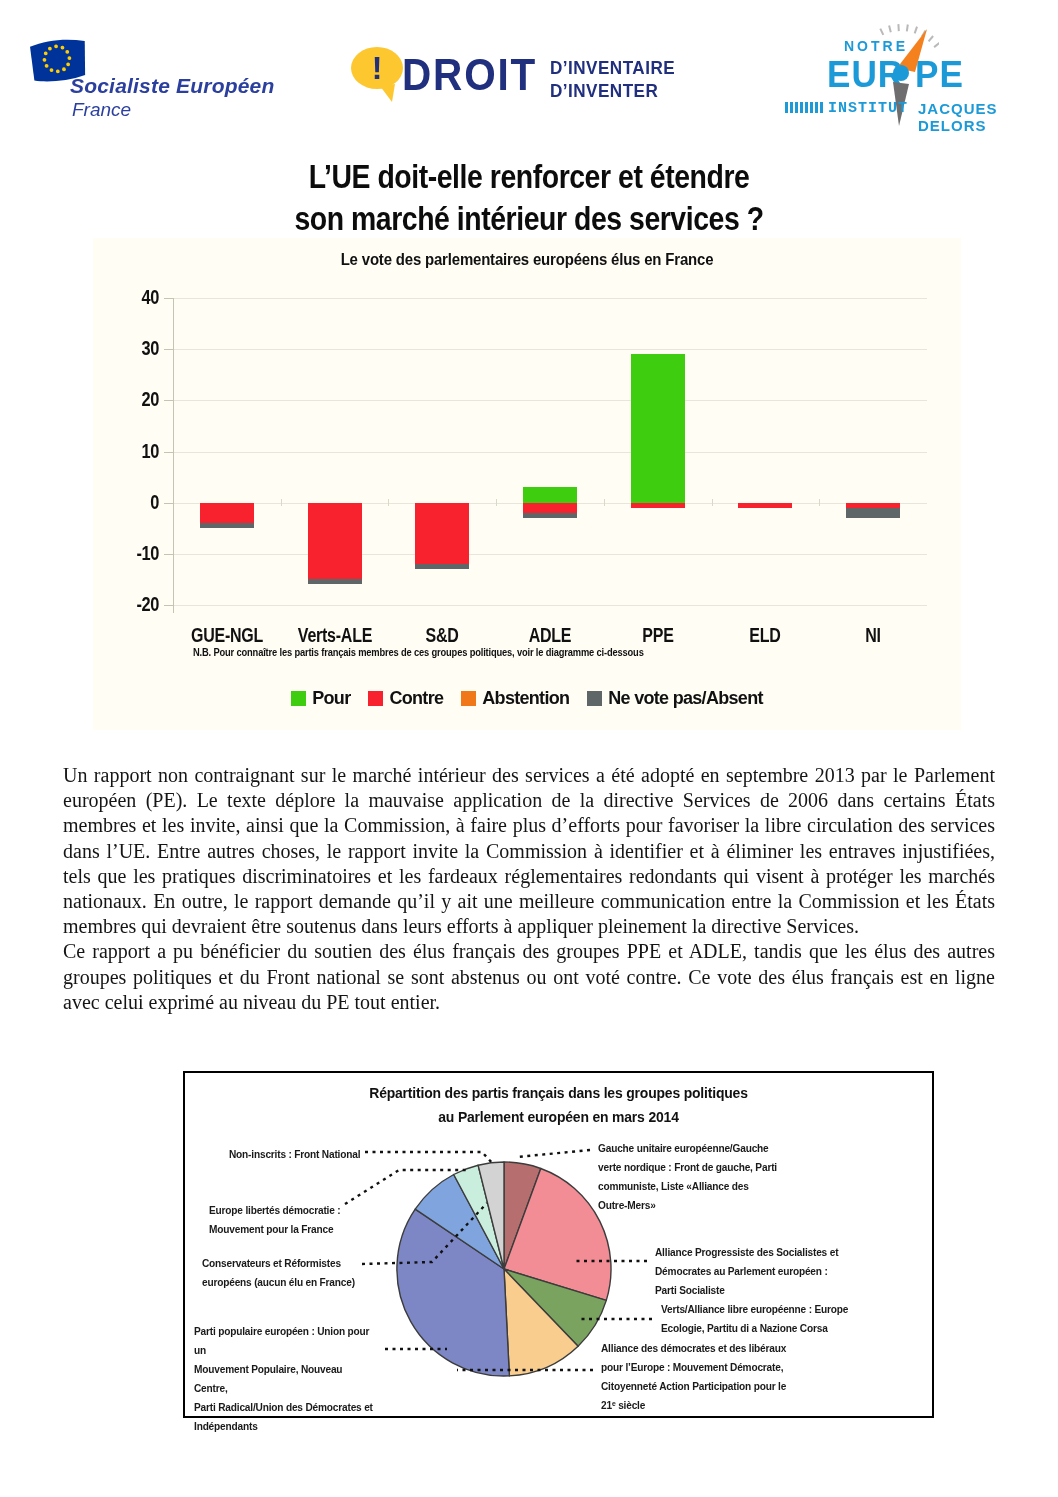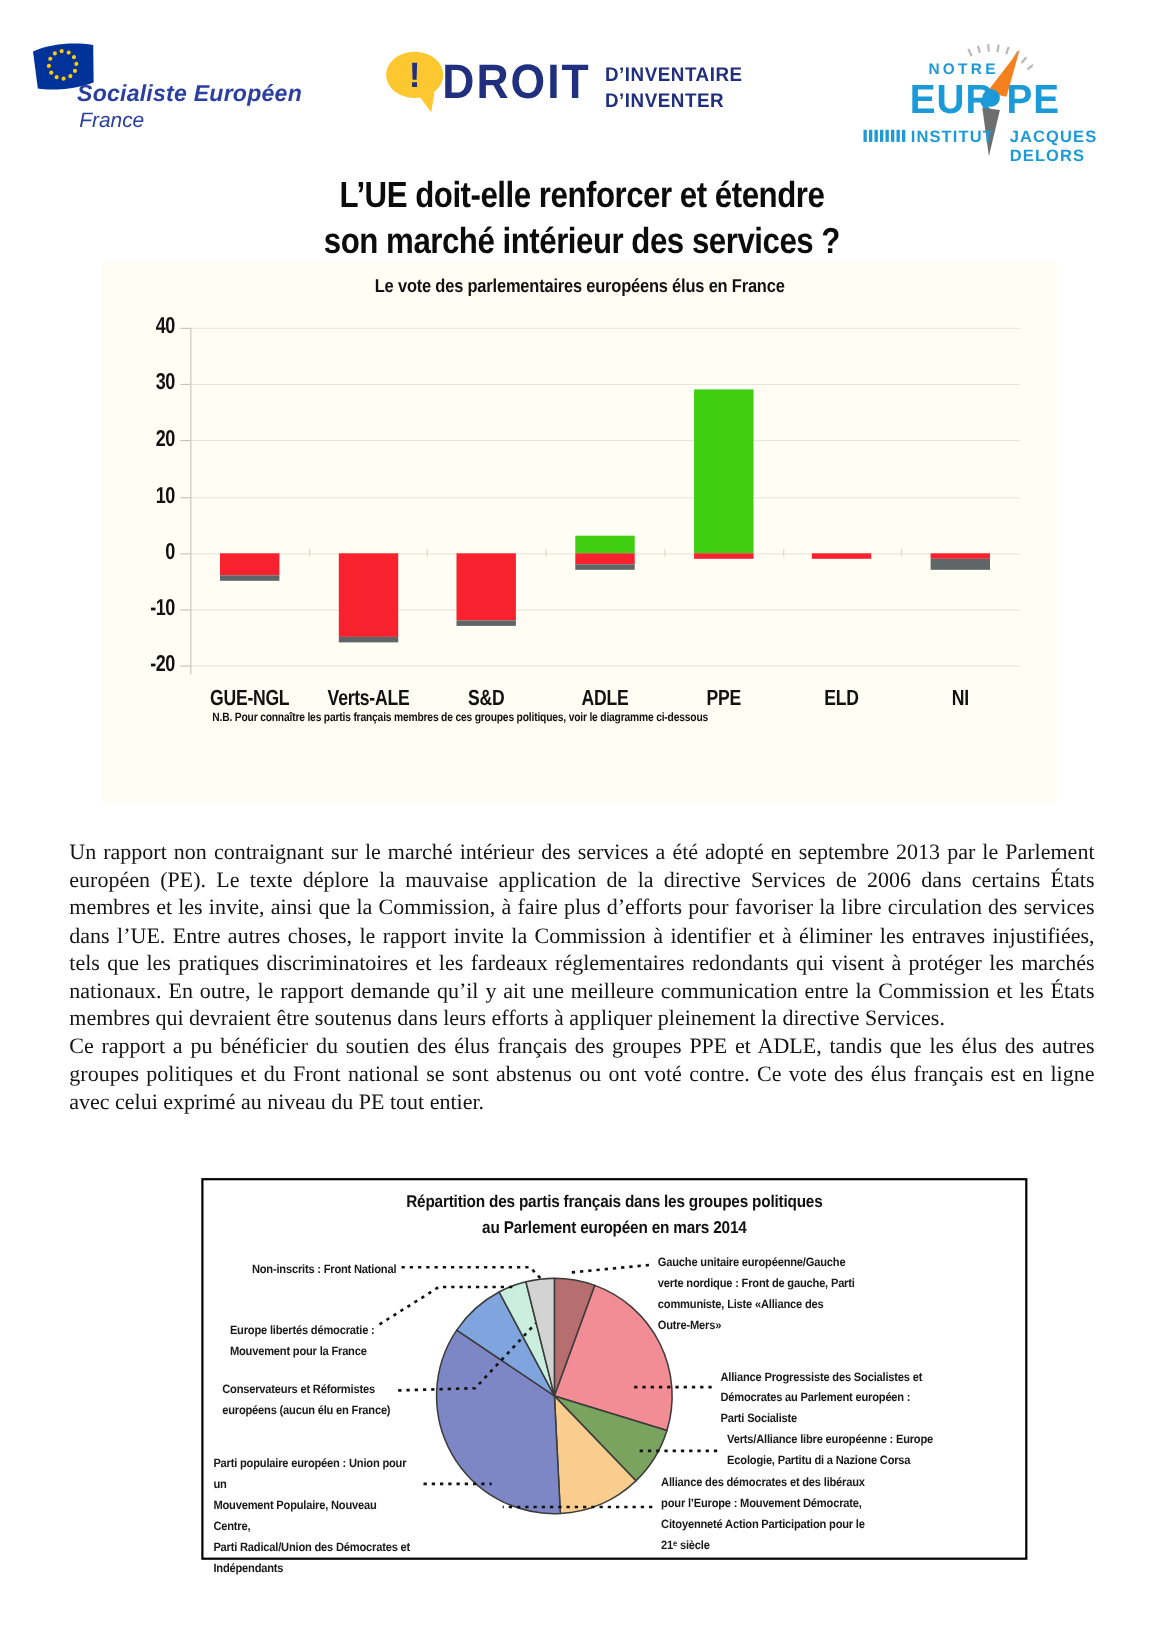--- a/index.html
+++ b/index.html
@@ -81,21 +81,21 @@
       <path d="M30,40 L42,56 L45,38 Z" fill="#fdc72f"></path>
       <text x="27" y="33" text-anchor="middle" font-family="Liberation Sans, sans-serif" font-size="32" font-weight="bold" fill="#20307e">!</text>
     </svg>
     <div class="abs droit-word" style="left:52px;top:8px;">DROIT</div>
     <div class="abs droit-tags" style="left:200px;top:15px;">
       <div>D’INVENTAIRE</div>
       <div>D’INVENTER</div>
     </div>
   </div>
 
-  <div class="abs" style="left:777px;top:32px;width:270px;height:115px;">
+  <div class="abs" style="left:777px;top:16px;width:270px;height:115px;">
     <div class="abs ne-notre" style="left:67px;top:22px;">NOTRE</div>
     <div class="abs ne-big" style="left:50px;top:38px;">EUR</div>
     <div class="abs ne-big" style="left:138px;top:38px;">PE</div>
     <svg id="ne-compass" class="abs" style="left:100px;top:0px;" width="62" height="115" viewBox="0 0 62 115">
       <g id="ne-ticks" stroke="#b9b9b9" stroke-width="2">
           <line x1="-11.6" y1="34.7" x2="-17.6" y2="31.0"></line>
           <line x1="-6.7" y1="28.4" x2="-11.8" y2="23.6"></line>
           <line x1="-0.7" y1="23.0" x2="-4.8" y2="17.4"></line>
           <line x1="6.3" y1="18.9" x2="3.3" y2="12.6"></line>
           <line x1="13.8" y1="16.2" x2="12.1" y2="9.5"></line>
@@ -113,21 +113,21 @@
     <div class="abs ne-bars" style="left:8px;top:86px;">
       <i></i>
         <i></i>
         <i></i>
         <i></i>
         <i></i>
         <i></i>
         <i></i>
         <i></i>
     </div>
-    <div class="abs ne-line" style="left:51px;top:84px;">INSTITUT</div>
+    <div class="abs ne-line" style="left:51px;top:84px;font-family:Liberation Mono, monospace;">INSTITUT</div>
     <div class="abs ne-line" style="left:141px;top:84px;">JACQUES DELORS</div>
   </div>
 
   <div class="abs main-title" style="left:0;top:156px;">L’UE doit-elle renforcer et étendre</div>
   <div class="abs main-title" style="left:0;top:198px;">son marché intérieur des services ?</div>
 
   <div id="chart-panel" class="abs" style="background: rgb(255, 253, 244);">
     <div class="abs chart-title" style="left:0;top:12px;">Le vote des parlementaires européens élus en France</div>
     <div id="bar-plot" class="abs" style="left:0;top:0;width:868px;height:492px;">
         <div class="gridline" style="position: absolute; left: 80px; top: 60px; width: 754px;"></div>
@@ -174,20 +174,38 @@
         <div style="position: absolute; left: 537.7px; top: 116.3px; width: 54px; height: 148.4px; background: rgb(62, 205, 15);"></div>
         <div style="position: absolute; left: 537.7px; top: 264.7px; width: 54px; height: 5.1px; background: rgb(248, 33, 46);"></div>
         <div class="xlabel" style="position: absolute; left: 510.7px; top: 386px; width: 108px;">PPE</div>
         <div style="position: absolute; left: 645.4px; top: 264.7px; width: 54px; height: 5.1px; background: rgb(248, 33, 46);"></div>
         <div class="xlabel" style="position: absolute; left: 618.4px; top: 386px; width: 108px;">ELD</div>
         <div style="position: absolute; left: 753.1px; top: 264.7px; width: 54px; height: 5.1px; background: rgb(248, 33, 46);"></div>
         <div style="position: absolute; left: 753.1px; top: 269.8px; width: 54px; height: 10.2px; background: rgb(95, 102, 104);"></div>
         <div class="xlabel" style="position: absolute; left: 726.1px; top: 386px; width: 108px;">NI</div>
       </div>
     <div class="abs chart-note" style="left:100px;top:408px;">N.B. Pour connaître les partis français membres de ces groupes politiques, voir le diagramme ci-dessous</div>
+    <div id="bar-legend" class="abs" style="left:0;top:450px;">
+        <div class="lg-item">
+          <span class="lg-sq" style="background: rgb(62, 205, 15);"></span>
+          <span class="lg-txt">Pour</span>
+        </div>
+        <div class="lg-item">
+          <span class="lg-sq" style="background: rgb(248, 33, 46);"></span>
+          <span class="lg-txt">Contre</span>
+        </div>
+        <div class="lg-item">
+          <span class="lg-sq" style="background: rgb(240, 120, 24);"></span>
+          <span class="lg-txt">Abstention</span>
+        </div>
+        <div class="lg-item">
+          <span class="lg-sq" style="background: rgb(95, 102, 104);"></span>
+          <span class="lg-txt">Ne vote pas/Absent</span>
+        </div>
+      </div>
   </div>
 
   <div class="abs bodytext" style="left:63px;top:763px;width:932px;">
     <p>Un rapport non contraignant sur le marché intérieur des services a été adopté en septembre 2013 par le Parlement européen (PE). Le texte déplore la mauvaise application de la directive Services de 2006 dans certains États membres et les invite, ainsi que la Commission, à faire plus d’efforts pour favoriser la libre circulation des services dans l’UE. Entre autres choses, le rapport invite la Commission à identifier et à éliminer les entraves injustifiées, tels que les pratiques discriminatoires et les fardeaux réglementaires redondants qui visent à protéger les marchés nationaux. En outre, le rapport demande qu’il y ait une meilleure communication entre la Commission et les États membres qui devraient être soutenus dans leurs efforts à appliquer pleinement la directive Services.</p>
     <p>Ce rapport a pu bénéficier du soutien des élus français des groupes PPE et ADLE, tandis que les élus des autres groupes politiques et du Front national se sont abstenus ou ont voté contre. Ce vote des élus français est en ligne avec celui exprimé au niveau du PE tout entier.</p>
   </div>
 
   <div id="pie-panel" class="abs">
     <div class="abs pie-title" style="left:0;top:8px;">Répartition des partis français dans les groupes politiques</div>
     <div class="abs pie-title" style="left:0;top:32px;">au Parlement européen en mars 2014</div>

